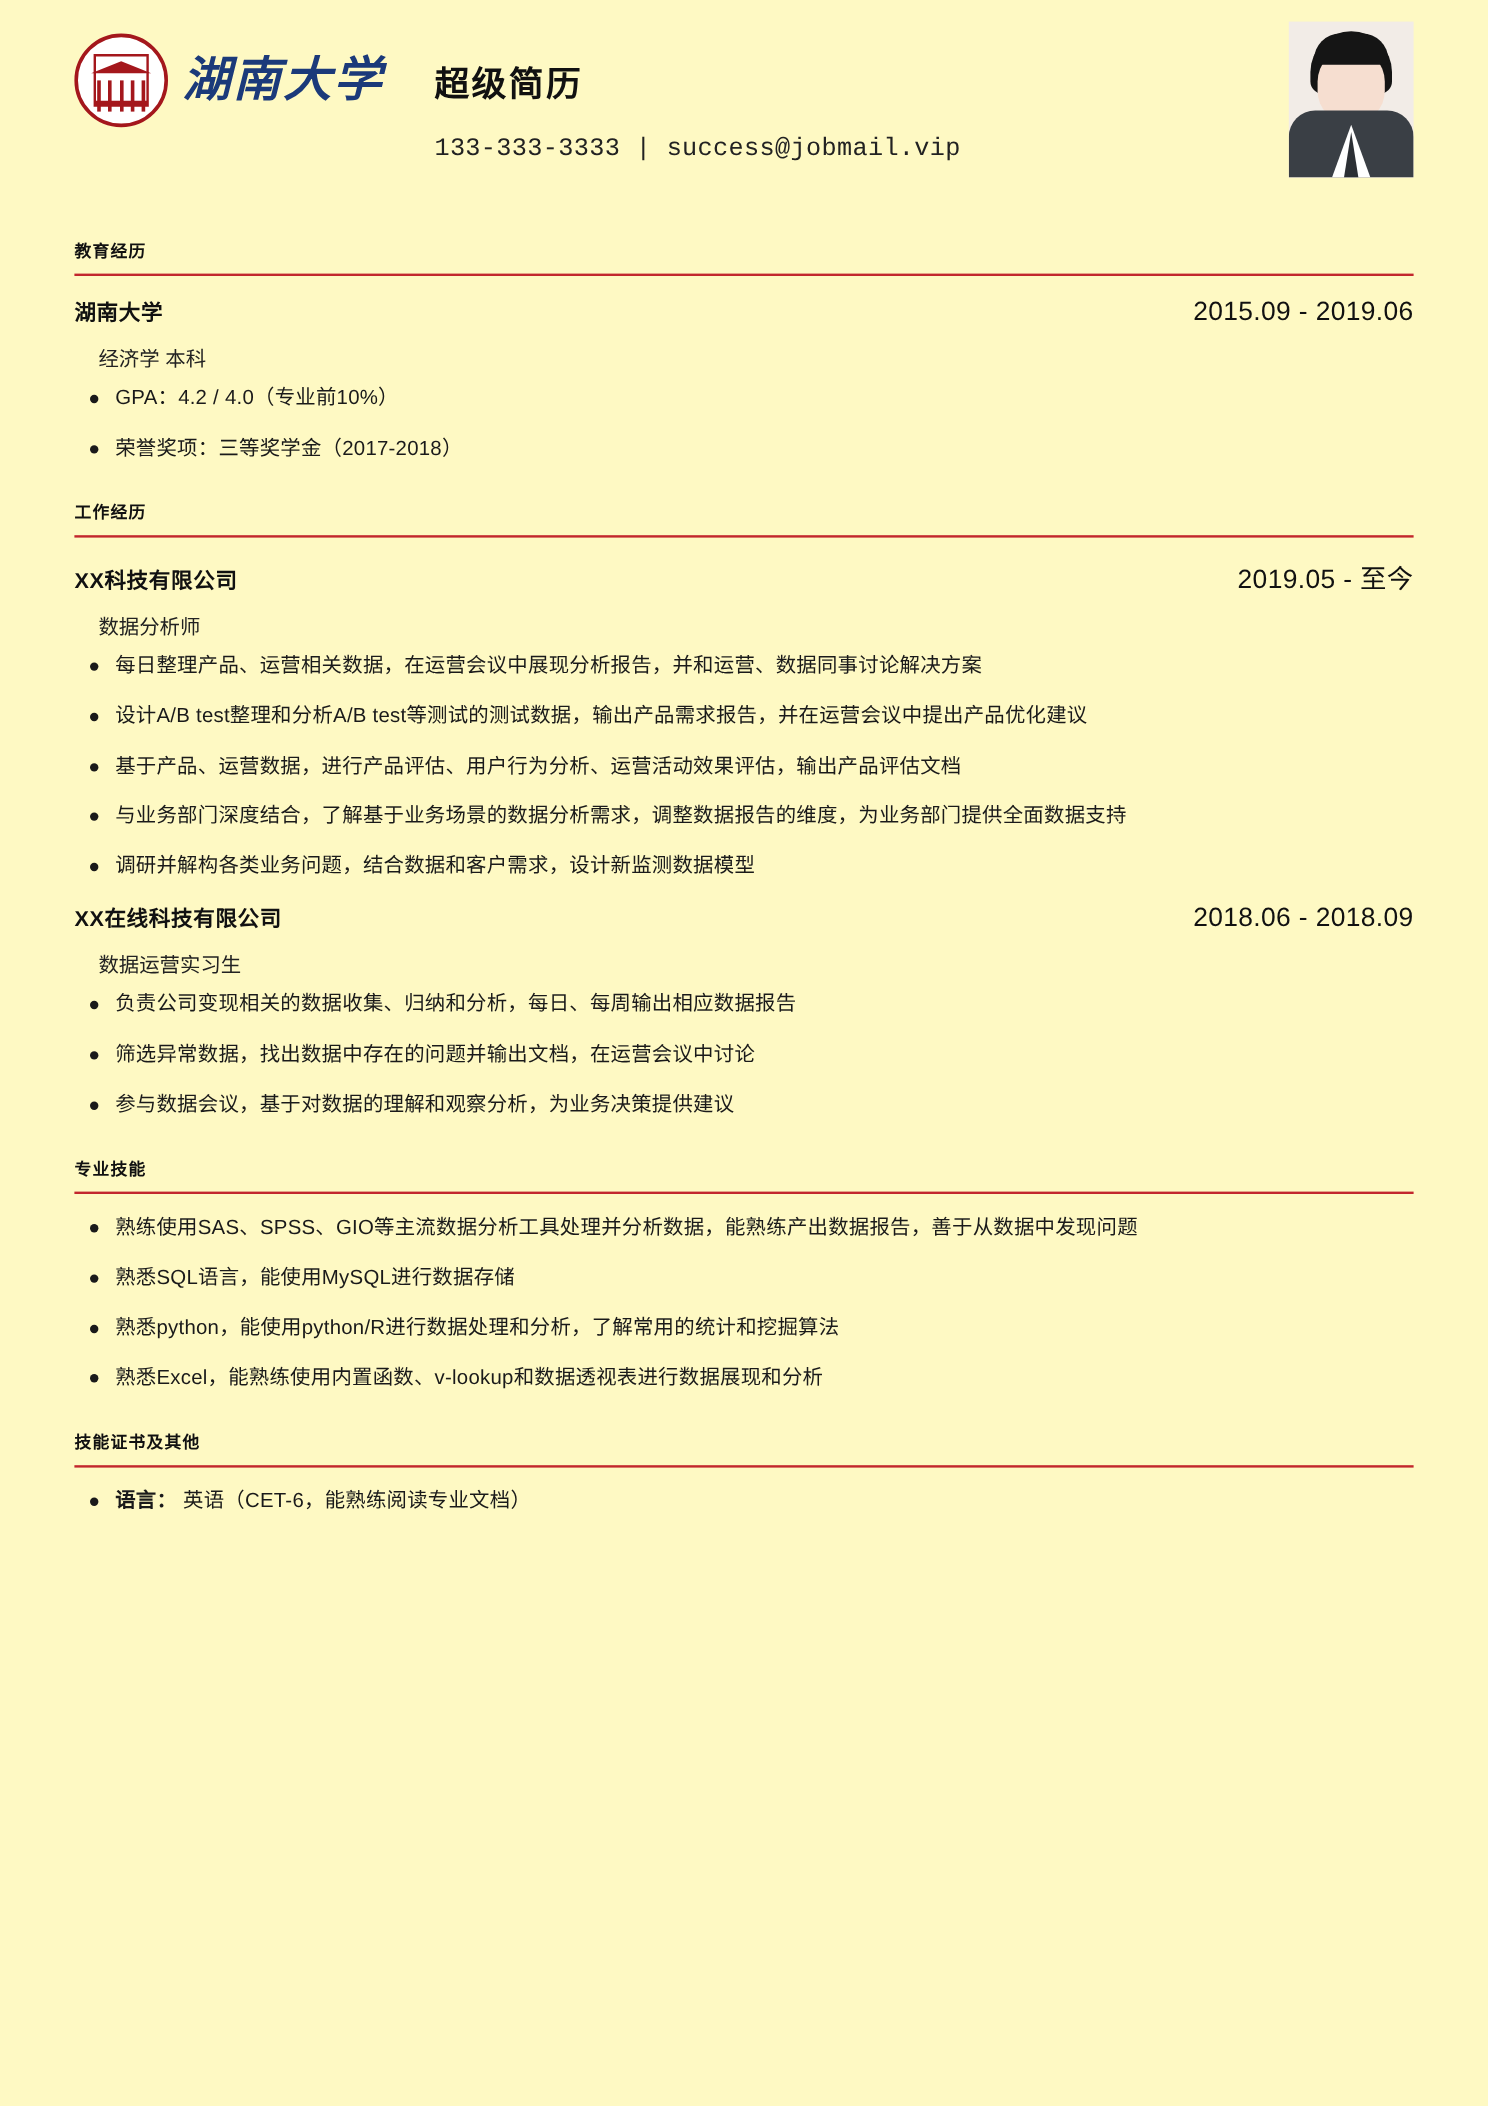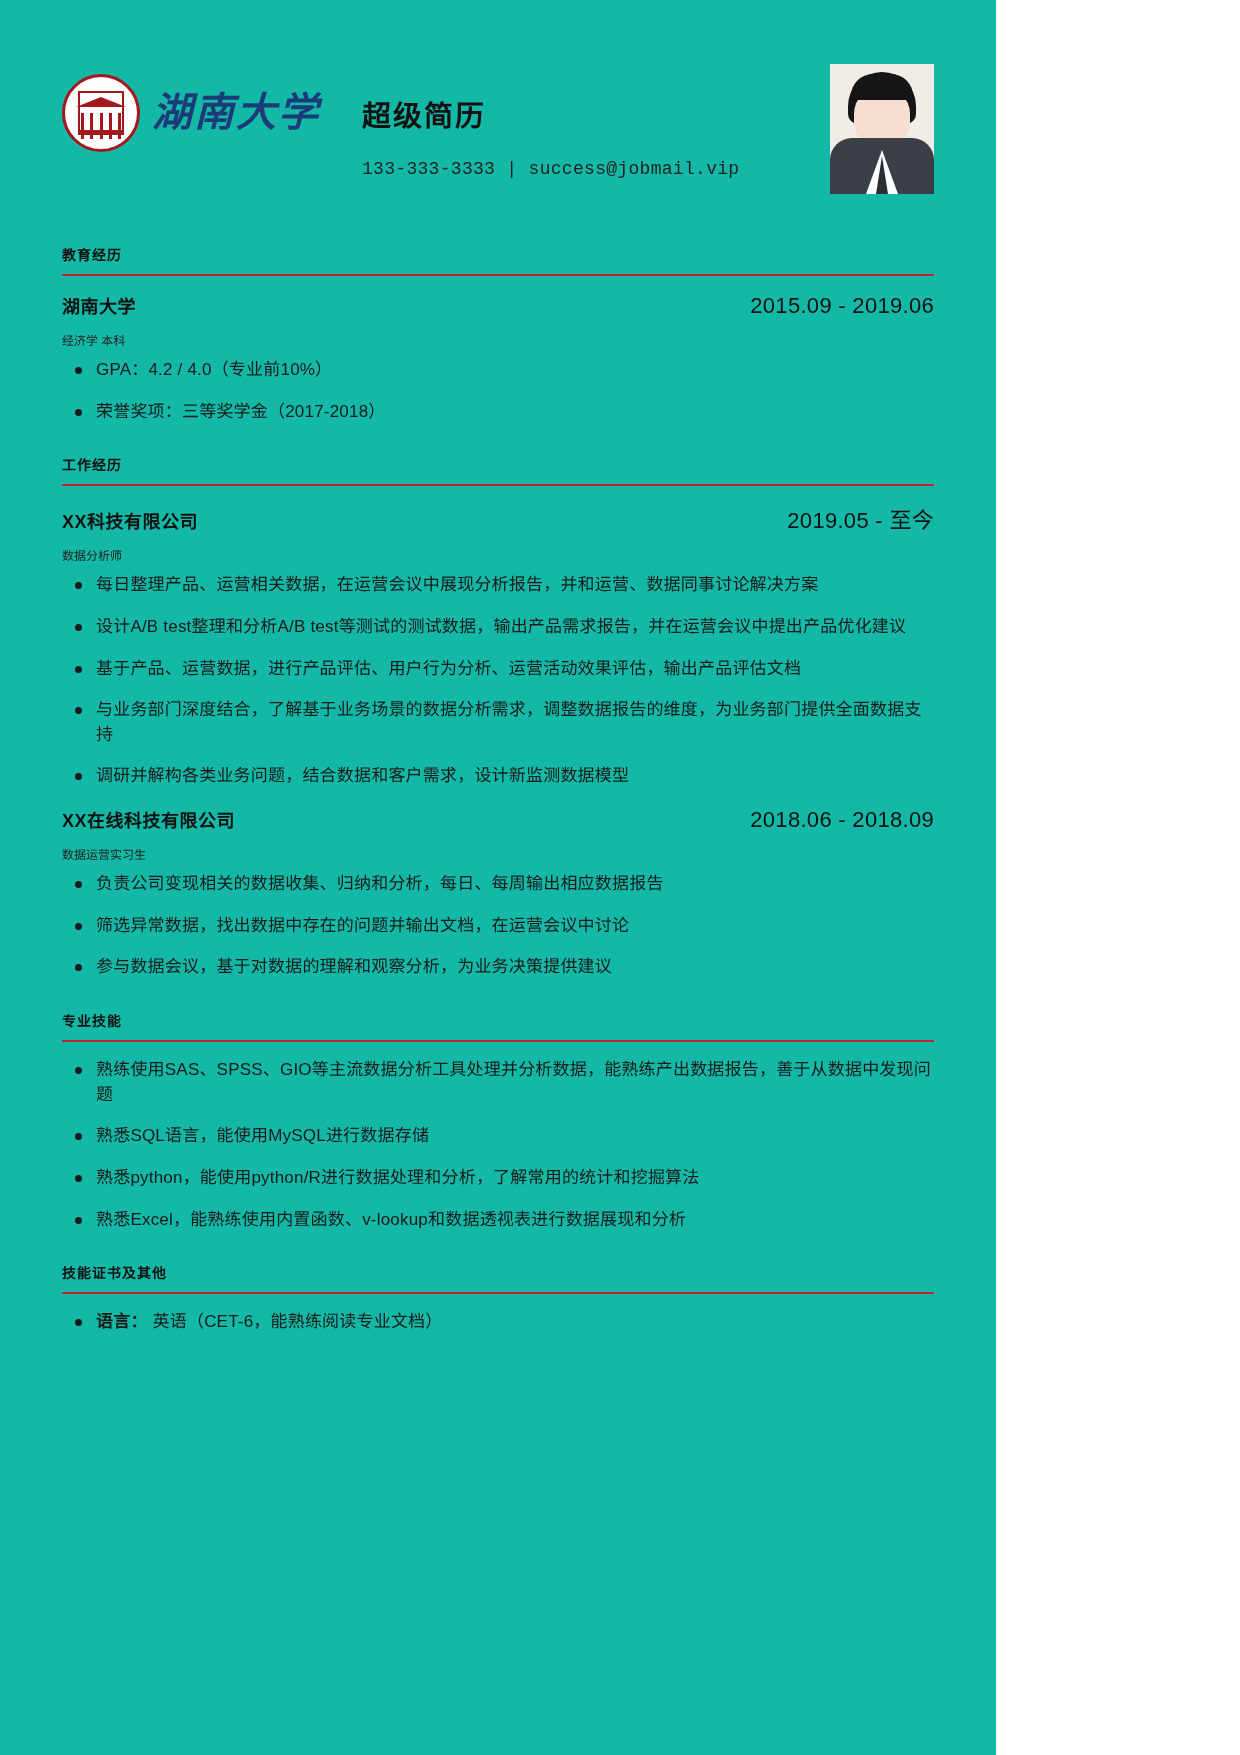--- a/index.html
+++ b/index.html
@@ -8,26 +8,26 @@
     background: #ffffff;
   }
   body {
     width: 1240px;
     min-height: 1755px;
     font-family: "Liberation Sans", "DejaVu Sans", sans-serif;
     color: #1a1a1a;
     -webkit-font-smoothing: antialiased;
   }
   .page {
-    width: 996px;
+    width: 1240px;
     min-height: 1755px;
     box-sizing: border-box;
-    padding: 64px 62px 40px 62px;
-    position: relative;
-    background: #14b8a6;
+    padding: 18px 62px 40px 62px;
+    position: relative;
+    background: #fef9c3;
   }
 
   
   .header {
     display: flex;
     align-items: flex-start;
     justify-content: space-between;
     height: 150px;
     position: relative;
   }
@@ -104,21 +104,21 @@
     font-family: Liberation Mono, monospace;
   }
   .resume-title {
     font-size: 29px;
     font-weight: 700;
     color: #111;
     letter-spacing: 2px;
     margin-bottom: 24px;
   }
   .contact-line {
-    font-size: 18px;
+    font-size: 21px;
     color: #222;
     letter-spacing: 0.3px;
   }
   .avatar {
     width: 104px;
     height: 130px;
     flex: none;
     position: relative;
     overflow: hidden;
     background: #f2ece7;
@@ -219,24 +219,25 @@
     color: #111;
     letter-spacing: 0.5px;
   }
   .entry-date {
     font-size: 22px;
     color: #111;
     letter-spacing: 0.3px;
     white-space: nowrap;
   }
   .entry-sub {
-    font-size: 12px;
+    font-size: 17px;
     color: #222;
     margin-top: 12px;
     margin-bottom: 4px;
+    margin-left: 20px;
   }
 
   ul.bullets {
     list-style: none;
     margin: 10px 0 0 0;
     padding: 0;
   }
   ul.bullets li {
     position: relative;
     padding-left: 34px;

